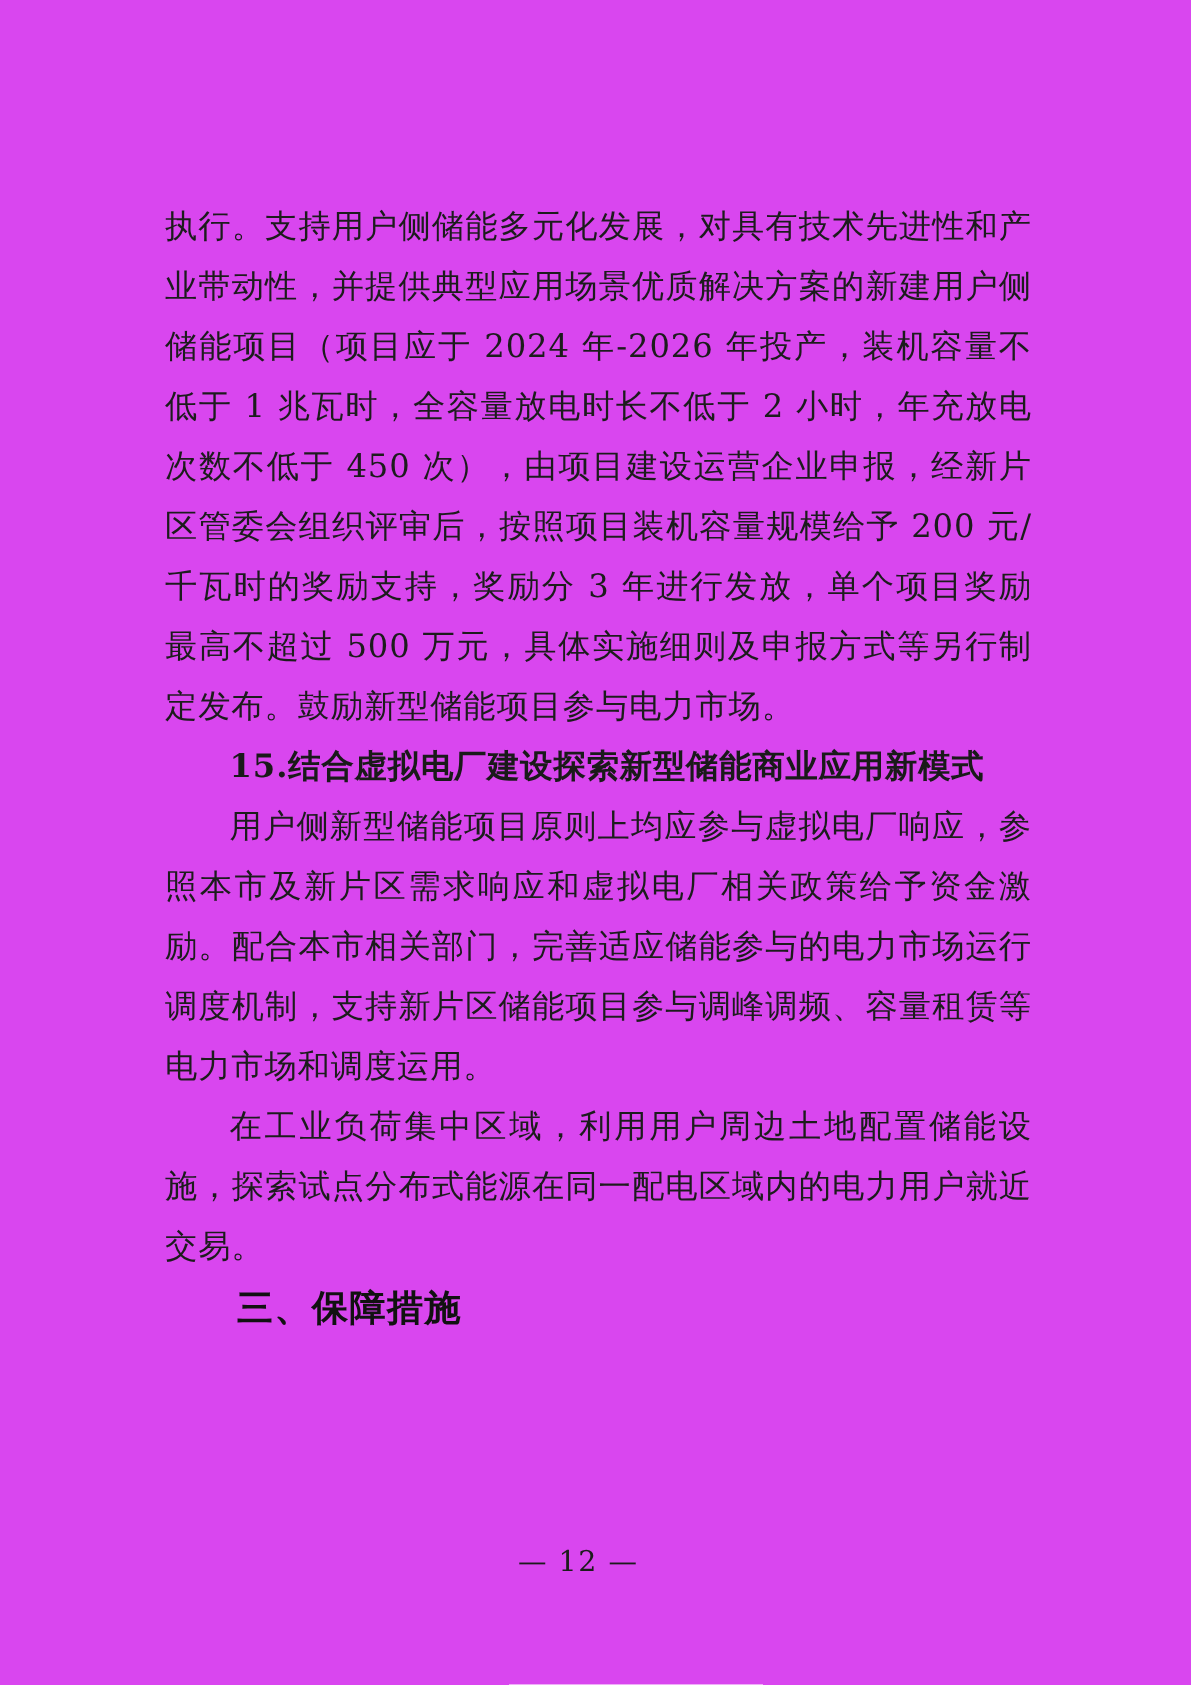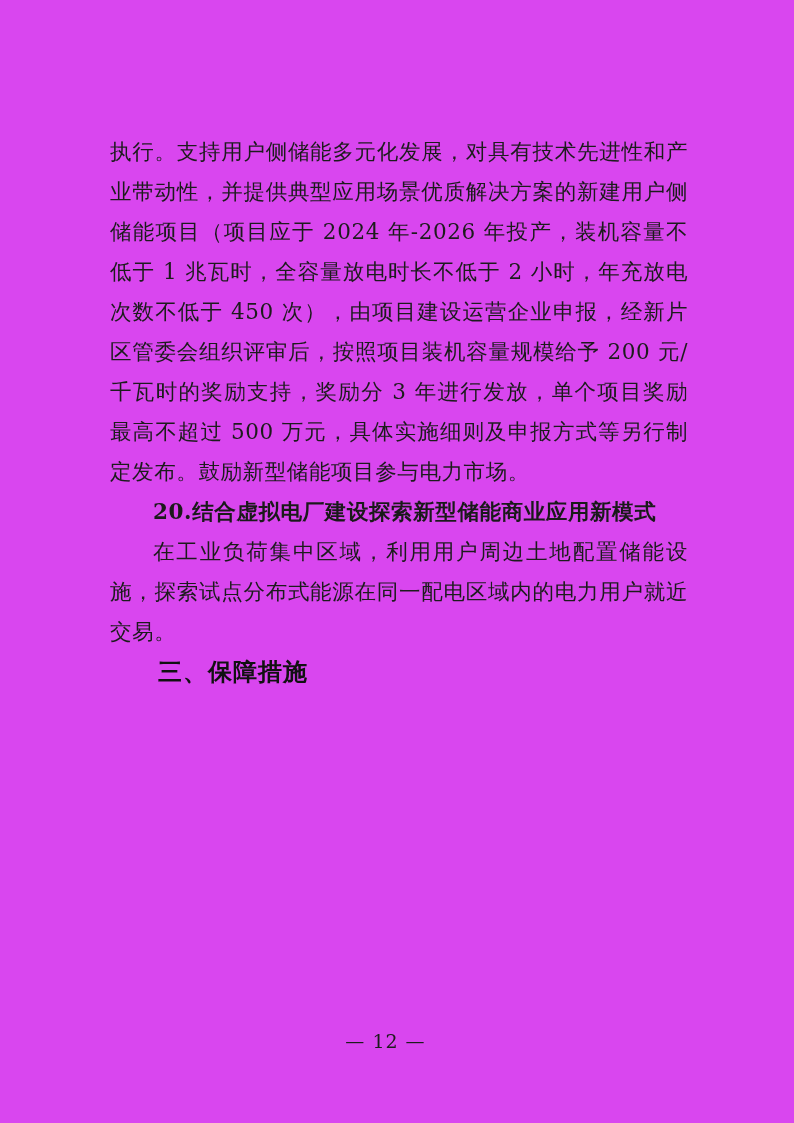--- a/index.html
+++ b/index.html
@@ -75,22 +75,23 @@
 </style>
 </head>
 <body>
 
 <div class="page">
 
   <div class="content">
 
     <p class="para">执行。支持用户侧储能多元化发展，对具有技术先进性和产业带动性，并提供典型应用场景优质解决方案的新建用户侧储能项目（项目应于 2024 年-2026 年投产，装机容量不低于 1 兆瓦时，全容量放电时长不低于 2 小时，年充放电次数不低于 450 次），由项目建设运营企业申报，经新片区管委会组织评审后，按照项目装机容量规模给予 200 元/千瓦时的奖励支持，奖励分 3 年进行发放，单个项目奖励最高不超过 500 万元，具体实施细则及申报方式等另行制定发布。鼓励新型储能项目参与电力市场。</p>
 
-    <p class="subhead">20.结合虚拟电厂建设探索新型储能商业应用新模式</p>
+    <p class="subhead">15.结合虚拟电厂建设探索新型储能商业应用新模式</p>
 
+    <p class="para para-indent">用户侧新型储能项目原则上均应参与虚拟电厂响应，参照本市及新片区需求响应和虚拟电厂相关政策给予资金激励。配合本市相关部门，完善适应储能参与的电力市场运行调度机制，支持新片区储能项目参与调峰调频、容量租赁等电力市场和调度运用。</p>
 
 
     <p class="para para-indent">在工业负荷集中区域，利用用户周边土地配置储能设施，探索试点分布式能源在同一配电区域内的电力用户就近交易。</p>
 
 
     <p class="section-head">三、保障措施</p>
 
   </div>
 
   <div class="page-footer">— 12 —</div>

